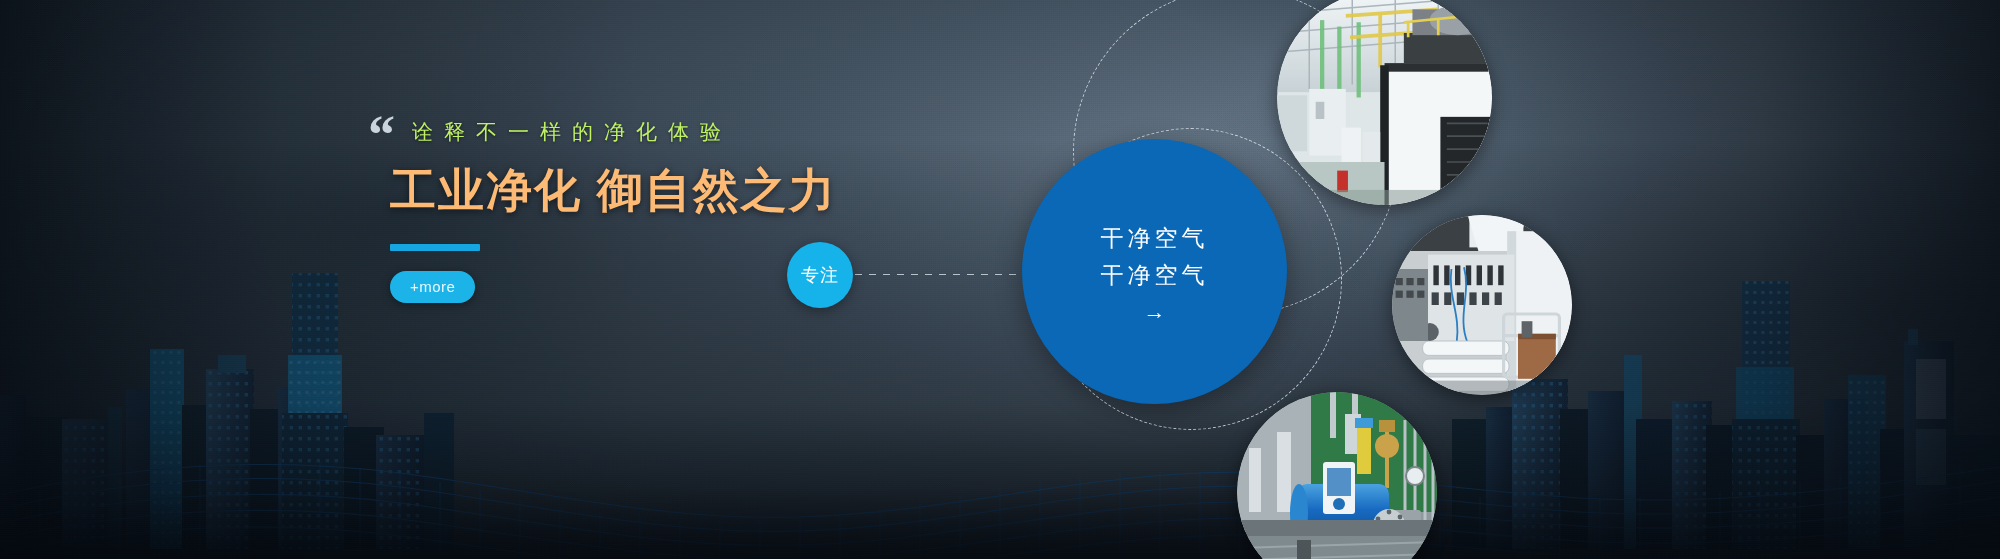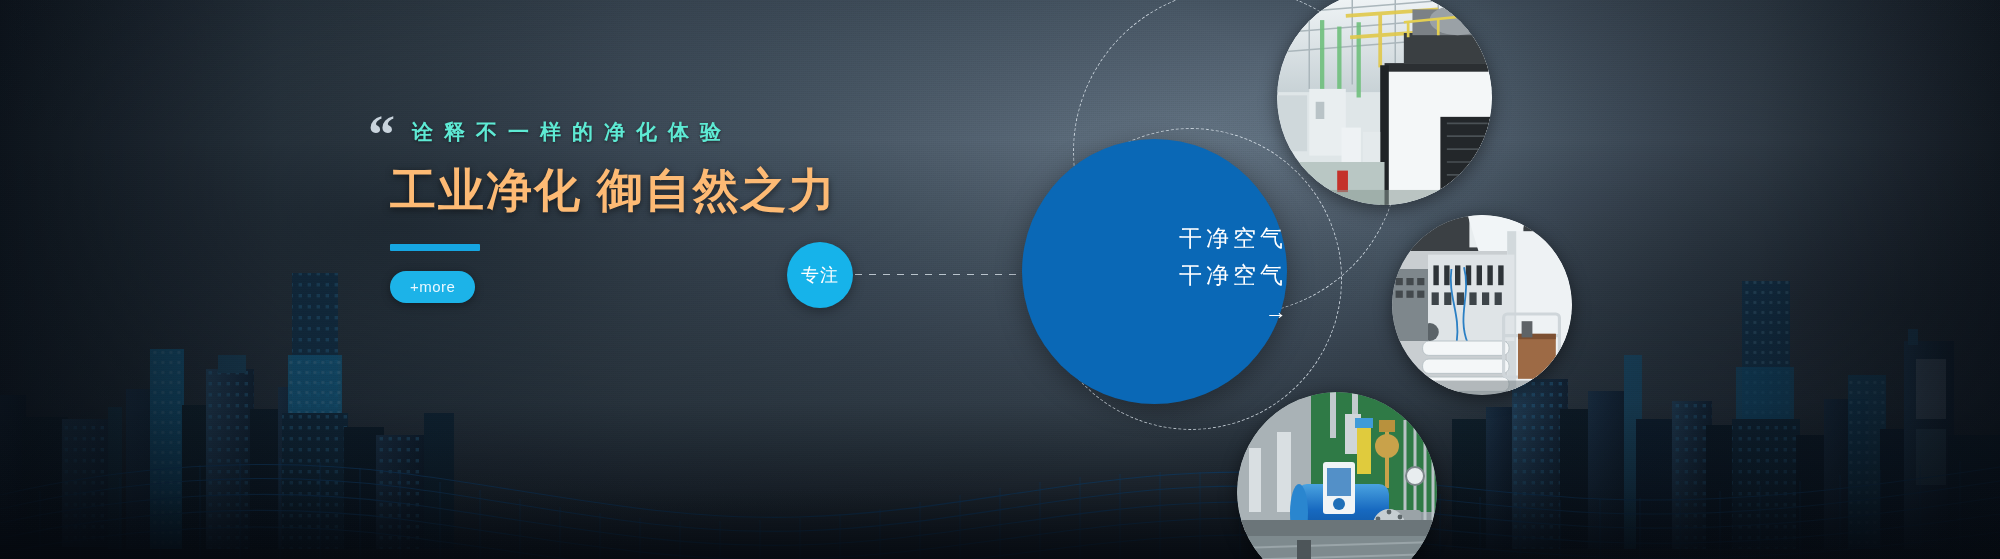--- a/index.html
+++ b/index.html
@@ -20,22 +20,22 @@
       linear-gradient(to right, rgba(6,11,18,0.85) 0%, rgba(6,11,18,0.25) 14%, rgba(6,11,18,0) 32%, rgba(6,11,18,0) 70%, rgba(6,11,18,0.35) 88%, rgba(6,11,18,0.8) 100%);}
   .bg-noise{position:absolute;inset:0;opacity:.28;mix-blend-mode:overlay;
     background-image:
       repeating-linear-gradient(0deg, rgba(255,255,255,.06) 0 1px, rgba(0,0,0,.06) 1px 2px),
       repeating-linear-gradient(90deg, rgba(255,255,255,.05) 0 1px, rgba(0,0,0,.05) 1px 2px);}
 
   
   .copy{position:absolute;left:360px;top:96px;width:560px;}
   .quote-mark{position:absolute;left:8px;top:12px;font-family:"Liberation Serif","DejaVu Serif",serif;
     font-size:54px;line-height:1;color:#c9d4dd;font-weight:700;letter-spacing:-2px;}
-  .tagline{margin:22px 0 0 52px;font-size:21px;color:#5eead4;letter-spacing:11px;white-space:nowrap;
-    text-shadow:0 1px 3px rgba(0,0,0,.5);font-weight:bold;}
+  .tagline{margin:22px 0 0 52px;font-size:21px;color:#bef264;letter-spacing:11px;white-space:nowrap;
+    text-shadow:0 1px 3px rgba(0,0,0,.5);}
   .headline{margin:14px 0 0 30px;font-size:46px;font-weight:700;color:#fdba74;letter-spacing:2px;
     white-space:nowrap;text-shadow:0 2px 7px rgba(0,0,0,.55);}
   .rule{margin:22px 0 0 30px;width:90px;height:7px;background:#16a6e2;border-radius:1px;}
   .body-text{margin:22px 0 0 30px;font-size:17px;line-height:1.75;color:#dde5eb;letter-spacing:.5px;
     text-shadow:0 1px 3px rgba(0,0,0,.5);}
   .body-text div{white-space:nowrap;}
   .more-btn{display:inline-block;margin:20px 0 4px 30px;padding:7px 20px 8px;border-radius:999px;
     background:#1cb3e8;color:#eaf8ff;font-size:15px;letter-spacing:.5px;border:none;cursor:pointer;
     box-shadow:0 2px 8px rgba(0,0,0,.35);}
 
@@ -47,21 +47,21 @@
     background-image:linear-gradient(to right,#cfd9e1 0 7px, rgba(0,0,0,0) 7px 14px);
     background-size:14px 1px;background-repeat:repeat-x;opacity:.85;}
 
   
   .orbit{position:absolute;border-radius:50%;border:1px dashed rgba(223,232,240,.85);}
   .orbit-outer{left:1073px;top:-12px;width:325px;height:325px;}
   .orbit-inner{left:1040px;top:128px;width:300px;height:300px;}
 
   
   .main-circle{position:absolute;left:1022px;top:139px;width:265px;height:265px;border-radius:50%;
-    background:#0a68b6;display:flex;flex-direction:column;align-items:flex-end;justify-content:center;
+    background:#0a68b6;display:flex;flex-direction:column;align-items:center;justify-content:center;
     box-shadow:0 6px 26px rgba(0,0,0,.35);cursor:pointer;}
   .main-circle .ln{color:#fff;font-size:23px;letter-spacing:4px;line-height:1.6;}
   .main-circle .arrow{color:#fff;font-size:22px;margin-top:8px;line-height:1;}
 
   
   .photo{position:absolute;border-radius:50%;overflow:hidden;box-shadow:0 4px 18px rgba(0,0,0,.45);}
   .photo svg{display:block;width:100%;height:100%;}
   .photo-top{left:1277px;top:-10px;width:215px;height:215px;}
   .photo-mid{left:1392px;top:215px;width:180px;height:180px;}
   .photo-bot{left:1237px;top:392px;width:200px;height:200px;}

